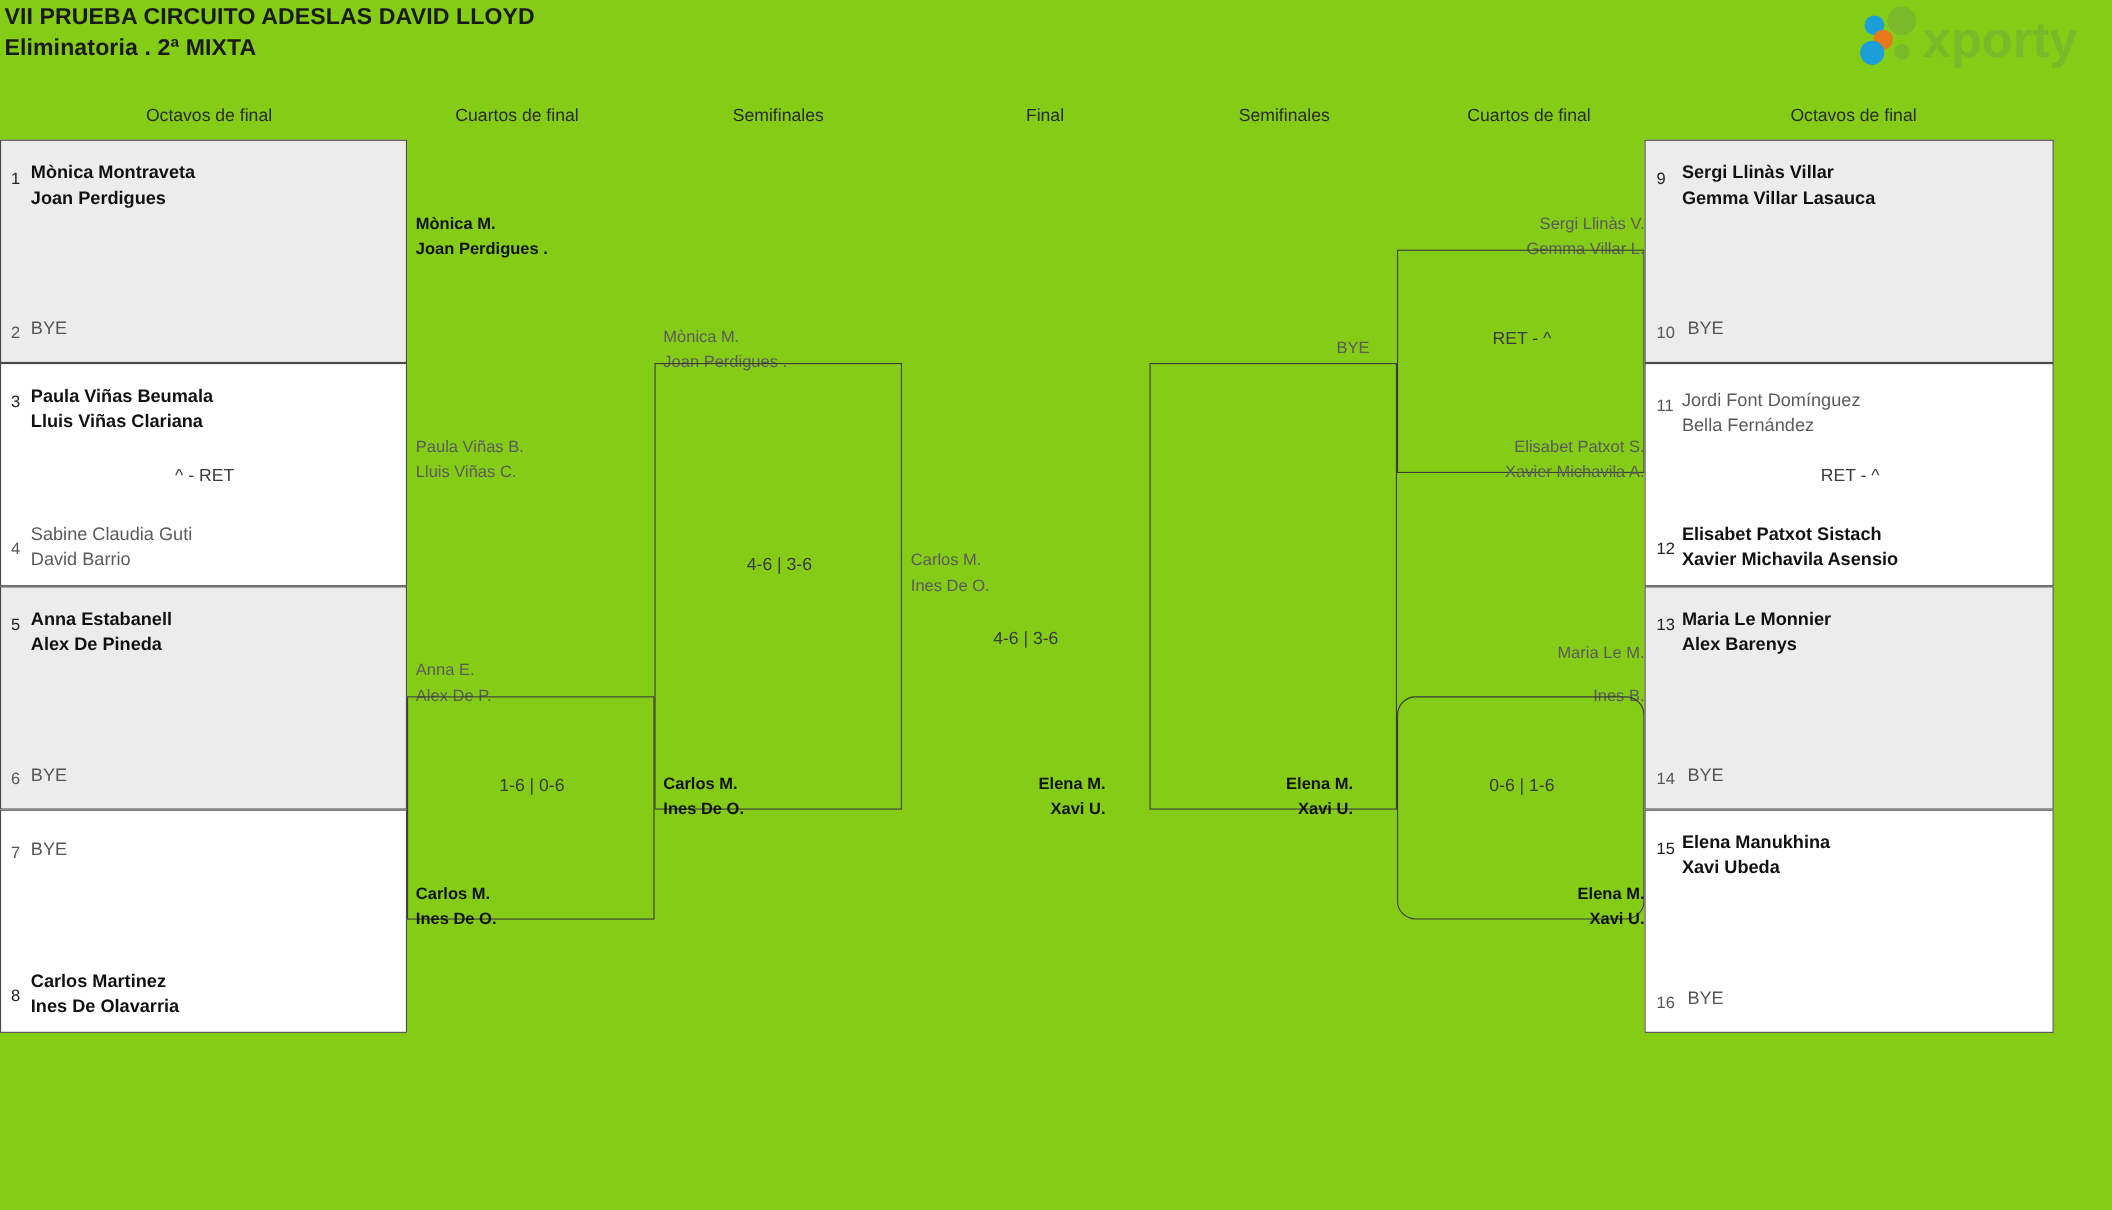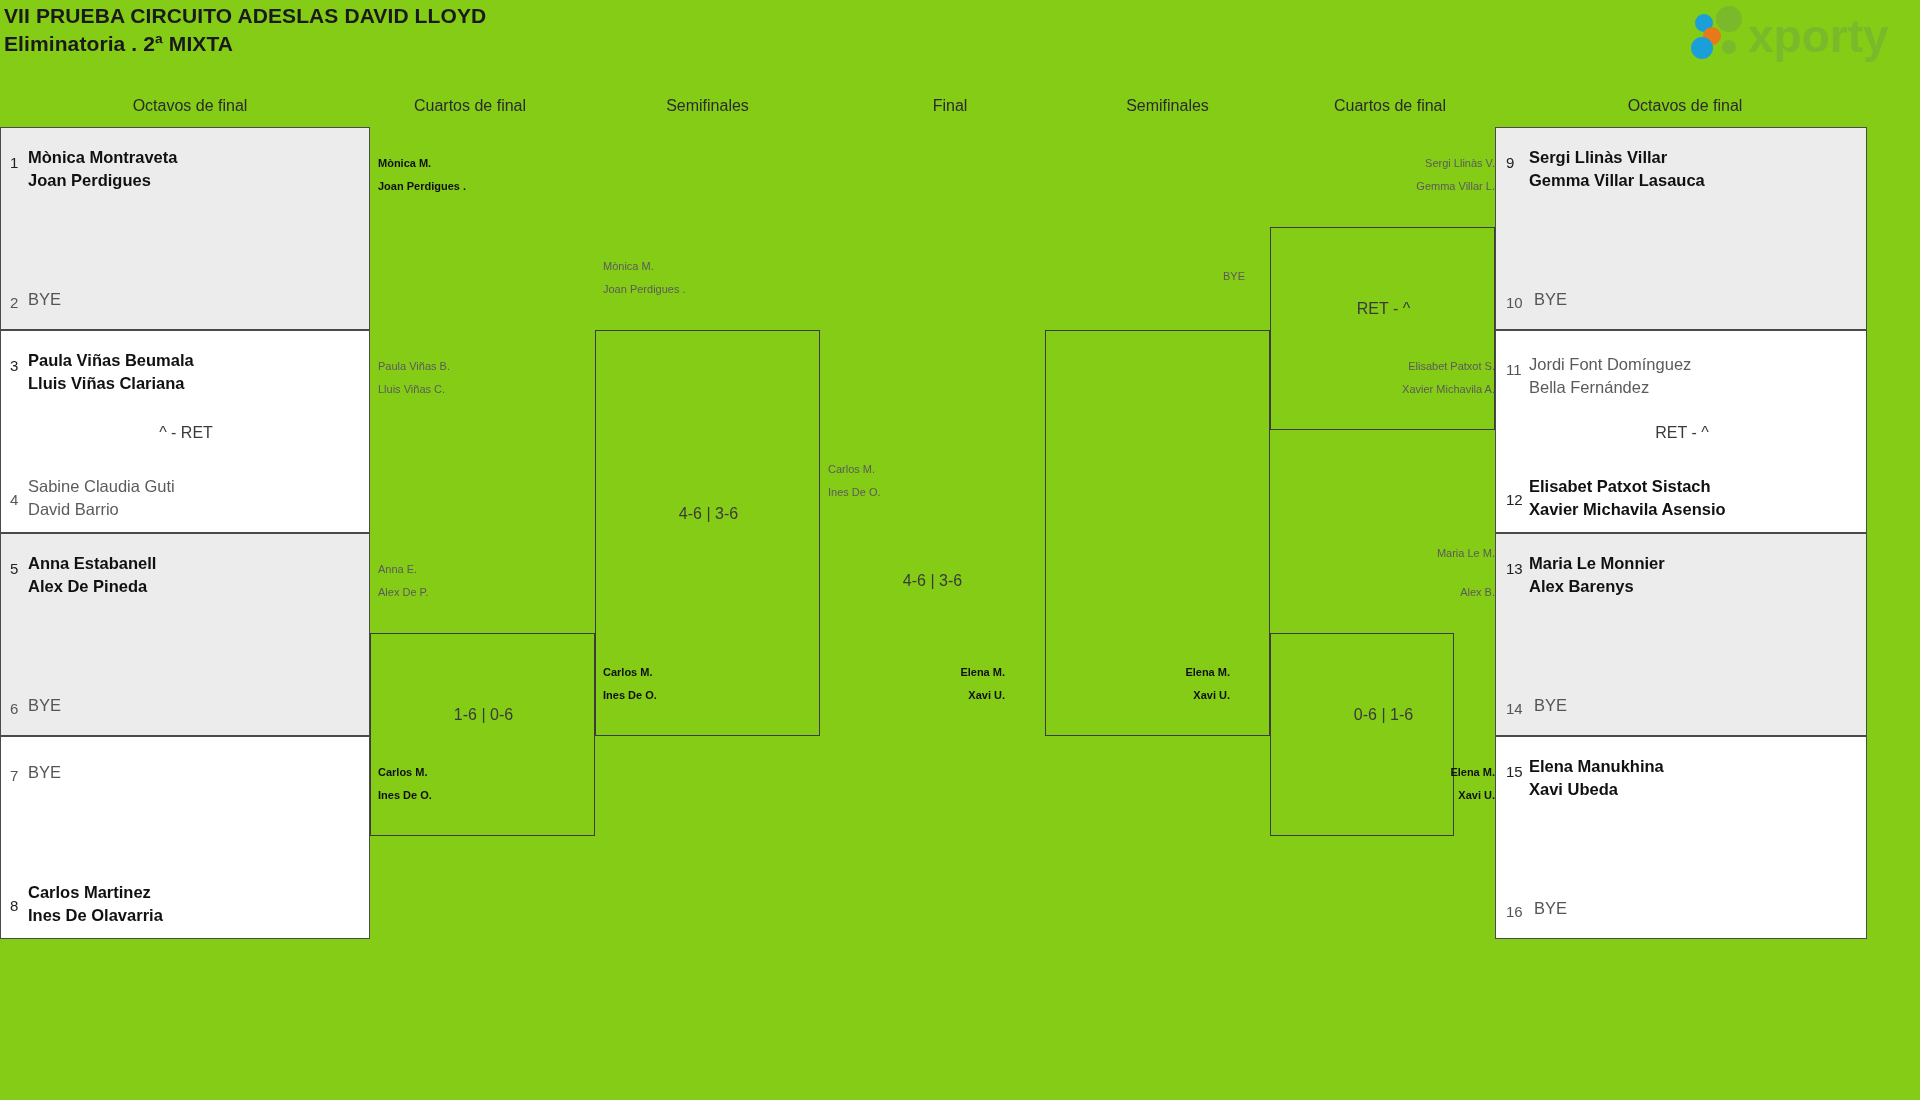--- a/index.html
+++ b/index.html
@@ -74,24 +74,25 @@
     position: absolute;
     font-size: 16px;
     color: #3a3a3a;
     white-space: nowrap;
     text-align: center;
   }
 
   
   .plate {
     position: absolute;
-    font-size: 11px;
+    font-size: 15px;
     line-height: 23px;
     color: #5b5b5b;
     white-space: nowrap;
+    margin-top: 40px;
   }
   .plate.win { color: #111; font-weight: bold; }
   .plate.right { text-align: right; }
 </style>
 </head>
 <body>
 
 <div id="page">
 
   <div class="header">
@@ -188,22 +189,22 @@
 
   <div class="plate right" style="left:1210px; top:152px; width:285px;">Sergi Llinàs V.</div>
   <div class="plate right" style="left:1210px; top:175px; width:285px;">Gemma Villar L.</div>
   <div class="scorebox" style="left:1270px; top:227px; width:225px; height:203px;">
     <div class="score" style="left:0; top:72px; width:225px;">RET - ^</div>
   </div>
   <div class="plate right" style="left:1210px; top:355px; width:285px;">Elisabet Patxot S.</div>
   <div class="plate right" style="left:1210px; top:378px; width:285px;">Xavier Michavila A.</div>
 
   <div class="plate right" style="left:1210px; top:542px; width:285px;">Maria Le M.</div>
-  <div class="plate right" style="left:1210px; top:581px; width:285px;">Alex B.</div>
-  <div class="scorebox" style="left:1270px; top:633px; width:184px; height:203px;">
+  <div class="plate right" style="left:1210px; top:581px; width:285px;">Ines B.</div>
+  <div class="scorebox" style="left:1270px; top:633px; width:225px; height:203px;border-radius:17px;">
     <div class="score" style="left:0; top:72px; width:225px;">0-6 | 1-6</div>
   </div>
   <div class="plate right win" style="left:1210px; top:761px; width:285px;">Elena M.</div>
   <div class="plate right win" style="left:1210px; top:784px; width:285px;">Xavi U.</div>
 
   <div class="slot shaded" style="left:1495px; top:127px; width:372px; height:203px;">
     <div class="seed win" style="left:10px; top:27px;">9</div>
     <div class="team win" style="left:33px; top:18px;">Sergi Llinàs Villar</div>
     <div class="team win" style="left:33px; top:41px;">Gemma Villar Lasauca</div>
     <div class="seed" style="left:10px; top:167px;">10</div>

